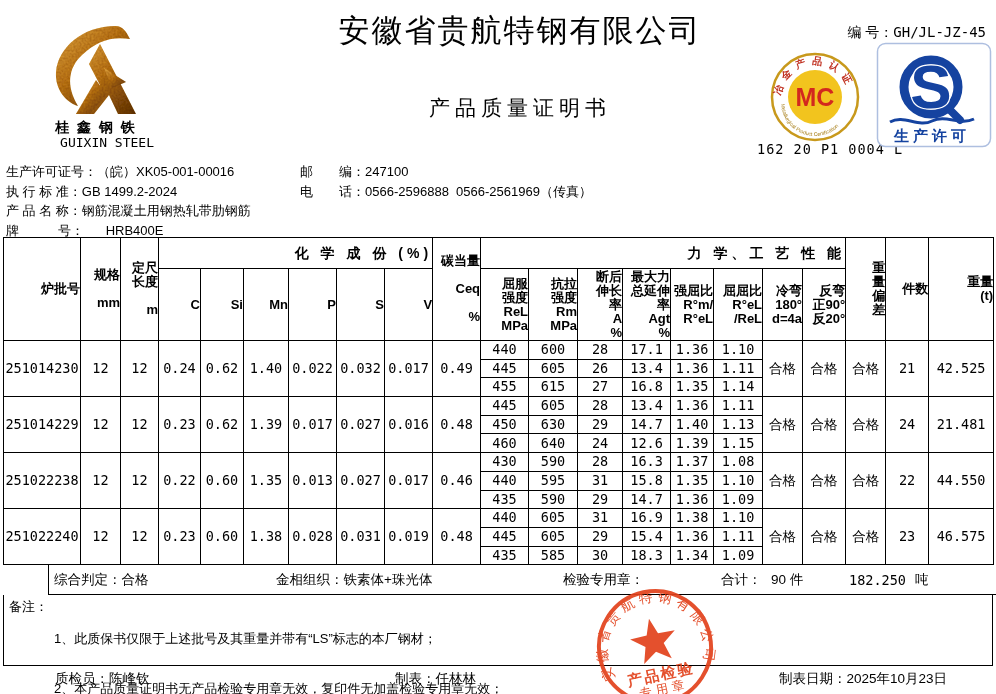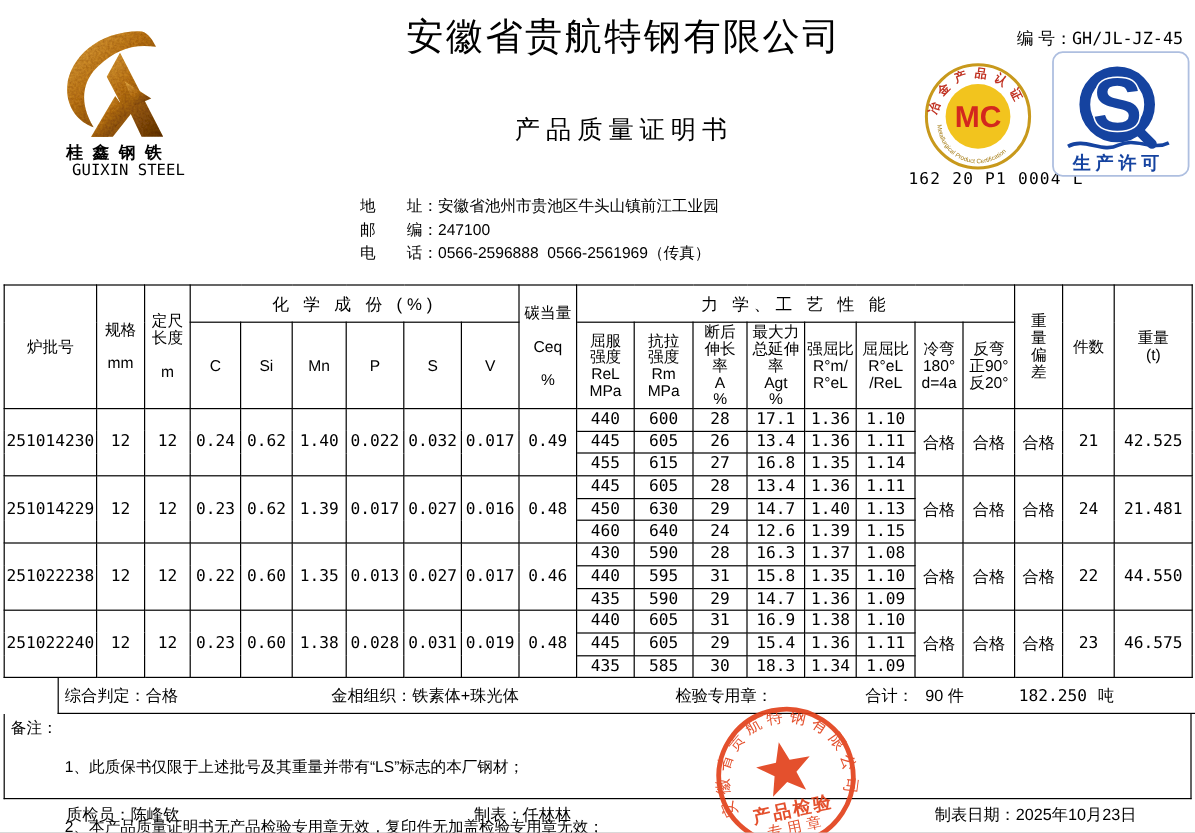--- a/index.html
+++ b/index.html
@@ -25,21 +25,21 @@
   .info-line { white-space:pre; font-size:13px; line-height:19.5px; }
   .info-col-left   { left:6px;   top:162px; }
   .info-col-mid    { left:300px; top:162px; }
   .info-col-right  { left:640px; top:162px; }
 
   
   #sheet { left:3px; top:237px; width:990px; }
   table { border-collapse:collapse; table-layout:fixed; width:990px; }
   th, td { border:1px solid #000; text-align:center; vertical-align:middle;
            padding:0; overflow:hidden; }
-  th { font-weight:normal; font-size:13px; line-height:14px; }
+  th { font-weight:bold; font-size:13px; line-height:14px;text-align:right; }
   .pre { white-space:pre-line; }
   .grp { font-size:14px; letter-spacing:4px; }
   tr.h1 { height:31px; } tr.h2 { height:72px; }
   tbody tr { height:18.7px; }
   tbody td { font-size:13.5px; line-height:1; font-family:"DejaVu Sans Mono", monospace; }
   tbody td.cjk { font-family:"Liberation Sans", sans-serif; }
 
   .bar { position:relative; border:1px solid #000; border-top:none; width:990px; }
   #summary { height:30px; font-size:13.5px;margin-left:45px; }
   #summary .abs { line-height:30px; white-space:pre; }
@@ -104,22 +104,27 @@
 
   <svg class="abs" style="left:876px; top:42px;" width="116" height="106" viewBox="0 0 116 106">
     <rect x="1.5" y="1.5" width="113" height="103" rx="8" fill="#fff" stroke="#aebfe0" stroke-width="1.5"></rect>
     <circle cx="55" cy="45" r="27" fill="none" stroke="#1543a0" stroke-width="9"></circle>
     <path d="M 70,64 L 84,78" stroke="#1543a0" stroke-width="8" stroke-linecap="round"></path>
     <text x="55" y="66" text-anchor="middle" font-size="62" font-weight="bold" font-family="Liberation Serif, serif" fill="#1543a0" stroke="#ffffff" stroke-width="2.5" style="paint-order:stroke">S</text>
     <path d="M 14,80 C 28,72 42,86 56,79 C 70,72 84,84 98,77" fill="none" stroke="#1543a0" stroke-width="3"></path>
     <text x="56" y="99" text-anchor="middle" font-size="15" font-weight="bold" fill="#1543a0" letter-spacing="4">生产许可</text>
   </svg>
 
+  <div class="abs info-col-left">
+    <div class="info-line"><span>生产许可证号：</span><span>（皖）XK05-001-00016</span></div>
+    <div class="info-line"><span>执 行 标 准：</span><span>GB 1499.2-2024</span></div>
+    <div class="info-line"><span>产 品 名 称：</span><span>钢筋混凝土用钢热轧带肋钢筋</span></div>
+    <div class="info-line"><span>牌　　　号：</span><span>      HRB400E</span></div>
+  </div>
   <div class="abs info-col-mid">
-    <div class="info-line"><span>地　　址：</span><span>安徽省池州市贵池区牛头山镇前江工业园</span></div>
     <div class="info-line"><span>邮　　编：</span><span>247100</span></div>
     <div class="info-line"><span>电　　话：</span><span>0566-2596888  0566-2561969（传真）</span></div>
   </div>
 
   <div id="sheet" class="abs">
     <table>
       <colgroup>
         <col style="width:77px">
           <col style="width:40px">
           <col style="width:38px">

